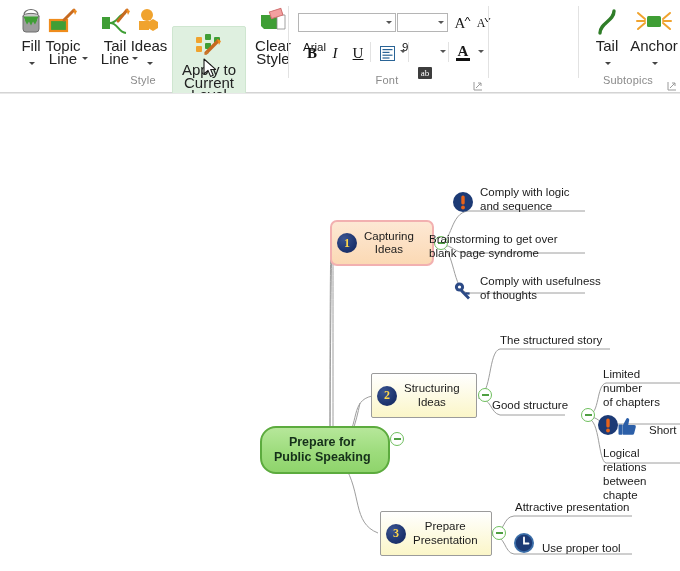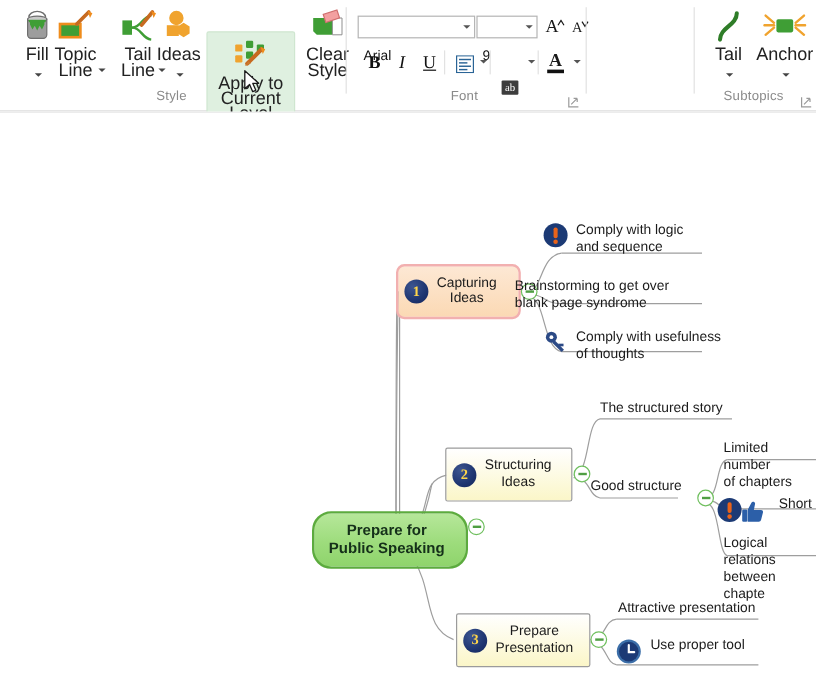--- a/index.html
+++ b/index.html
@@ -63,21 +63,21 @@
   .mainnode.n1{border:2px solid #f2b0b0;
      background:linear-gradient(180deg,#fde8d4 0%,#fbd9b4 100%);}
   .mainnode.n2,.mainnode.n3{border:1px solid #9b9b9b;border-radius:2px;
      background:linear-gradient(180deg,#ffffff 0%,#fbf6c8 100%);}
 
   .badge{width:20px;height:20px;border-radius:50%;flex:0 0 20px;margin-right:7px;
      background:radial-gradient(circle at 34% 30%,#3c5590 0%,#1e3570 60%,#14255a 100%);
      color:#ffd64a;font-weight:bold;font-size:12px;display:flex;align-items:center;
      justify-content:center;font-family:"Liberation Serif",serif;}
 
-  .leaf{position:absolute;display:flex;align-items:flex-start;}
+  .leaf{position:absolute;display:flex;align-items:flex-end;}
   .leaf .ltext{font-size:11.5px;color:#1b1b1b;line-height:14px;white-space:pre-line;}
   .leaf .licon{flex:0 0 auto;margin-right:6px;display:flex;align-items:center;}
 
   
   .collapse{position:absolute;width:14px;height:14px;border-radius:50%;
     background:#ffffff;border:1.5px solid #6fbf5e;box-sizing:border-box;
     display:flex;align-items:center;justify-content:center;}
   .collapse i{display:block;width:7px;height:1.6px;background:#4f9f42;}
 
   .cursor{position:absolute;width:16px;height:20px;pointer-events:none;}

